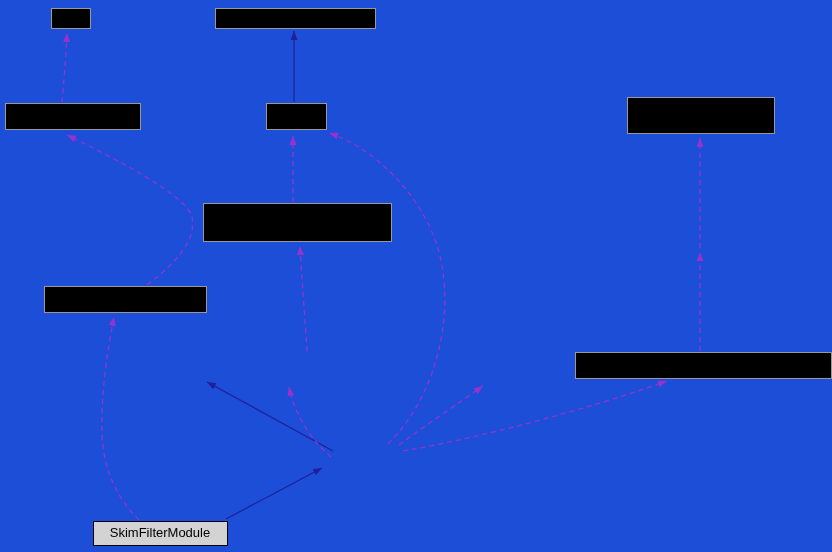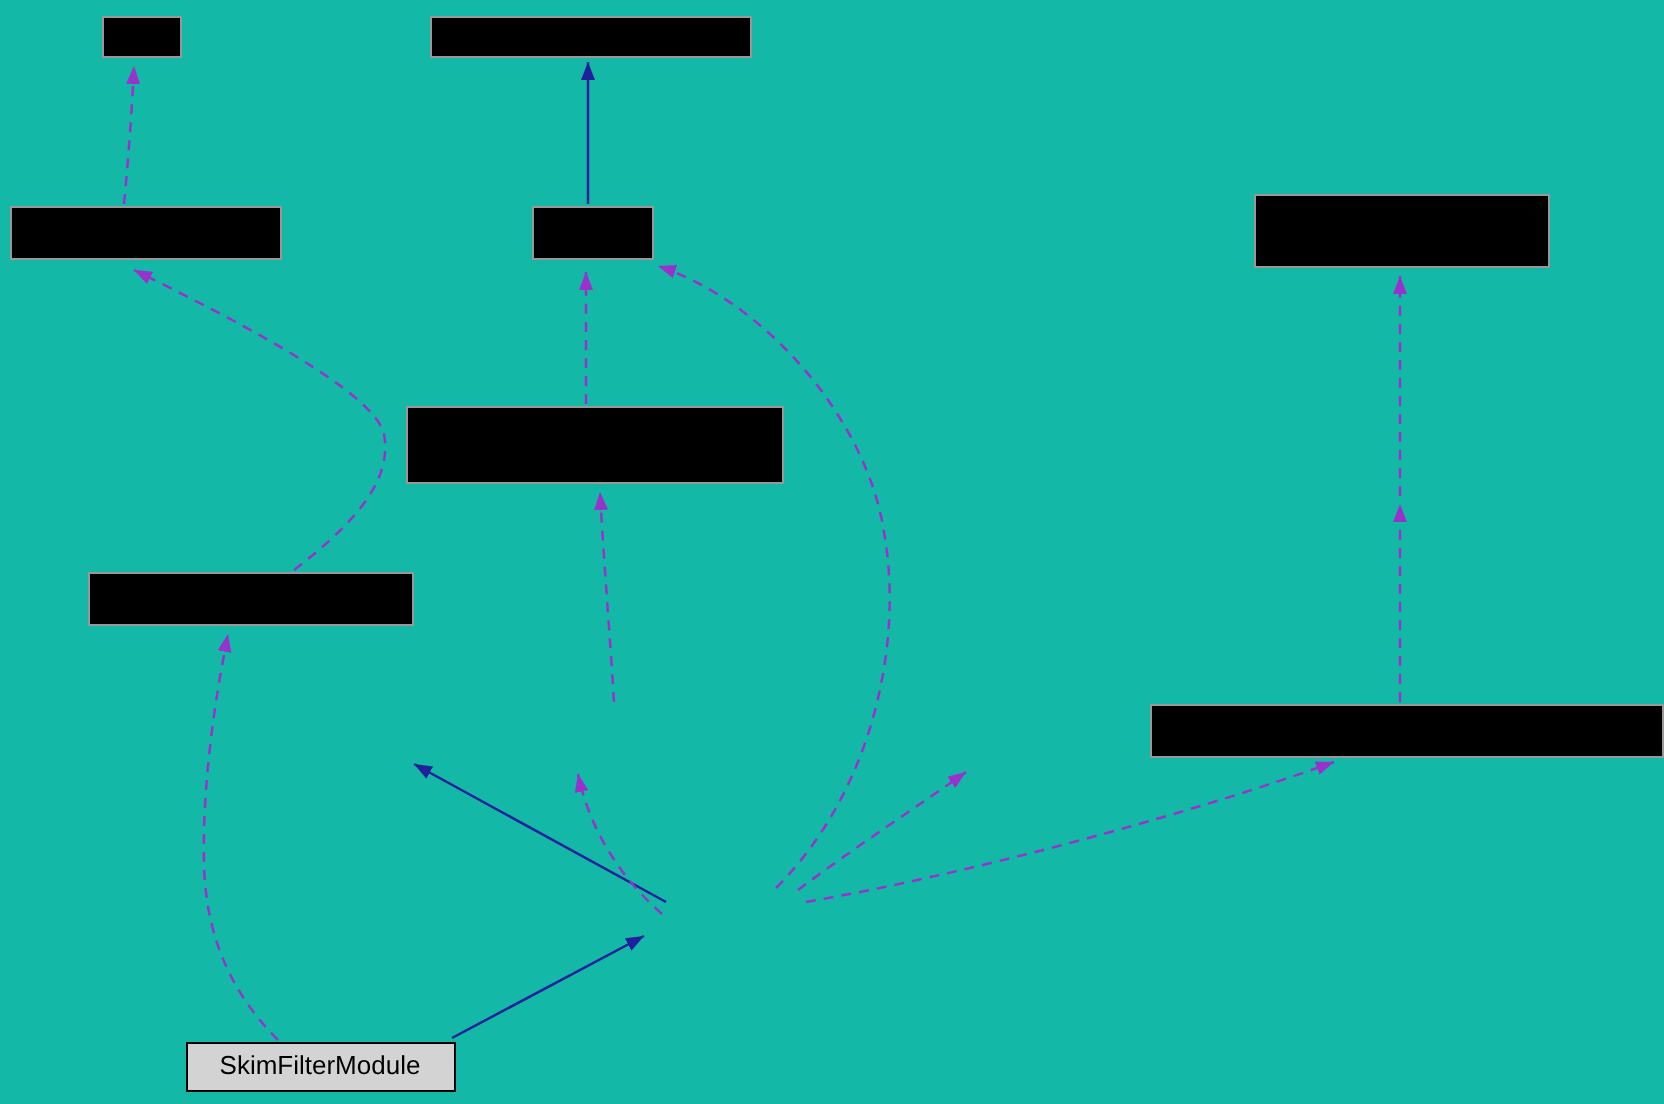--- a/index.html
+++ b/index.html
@@ -4,21 +4,21 @@
 <style>
   html, body {
     margin: 0;
     padding: 0;
     background: #000000;
   }
   .stage {
     position: relative;
     width: 832px;
     height: 552px;
-    background: #14b8a6;
+    background: #1d4ed8;
     overflow: hidden;
     font-family: "Liberation Sans", sans-serif;
   }
   .stage svg {
     position: absolute;
     inset: 0;
     display: block;
   }
   .main-node-label {
     position: absolute;

